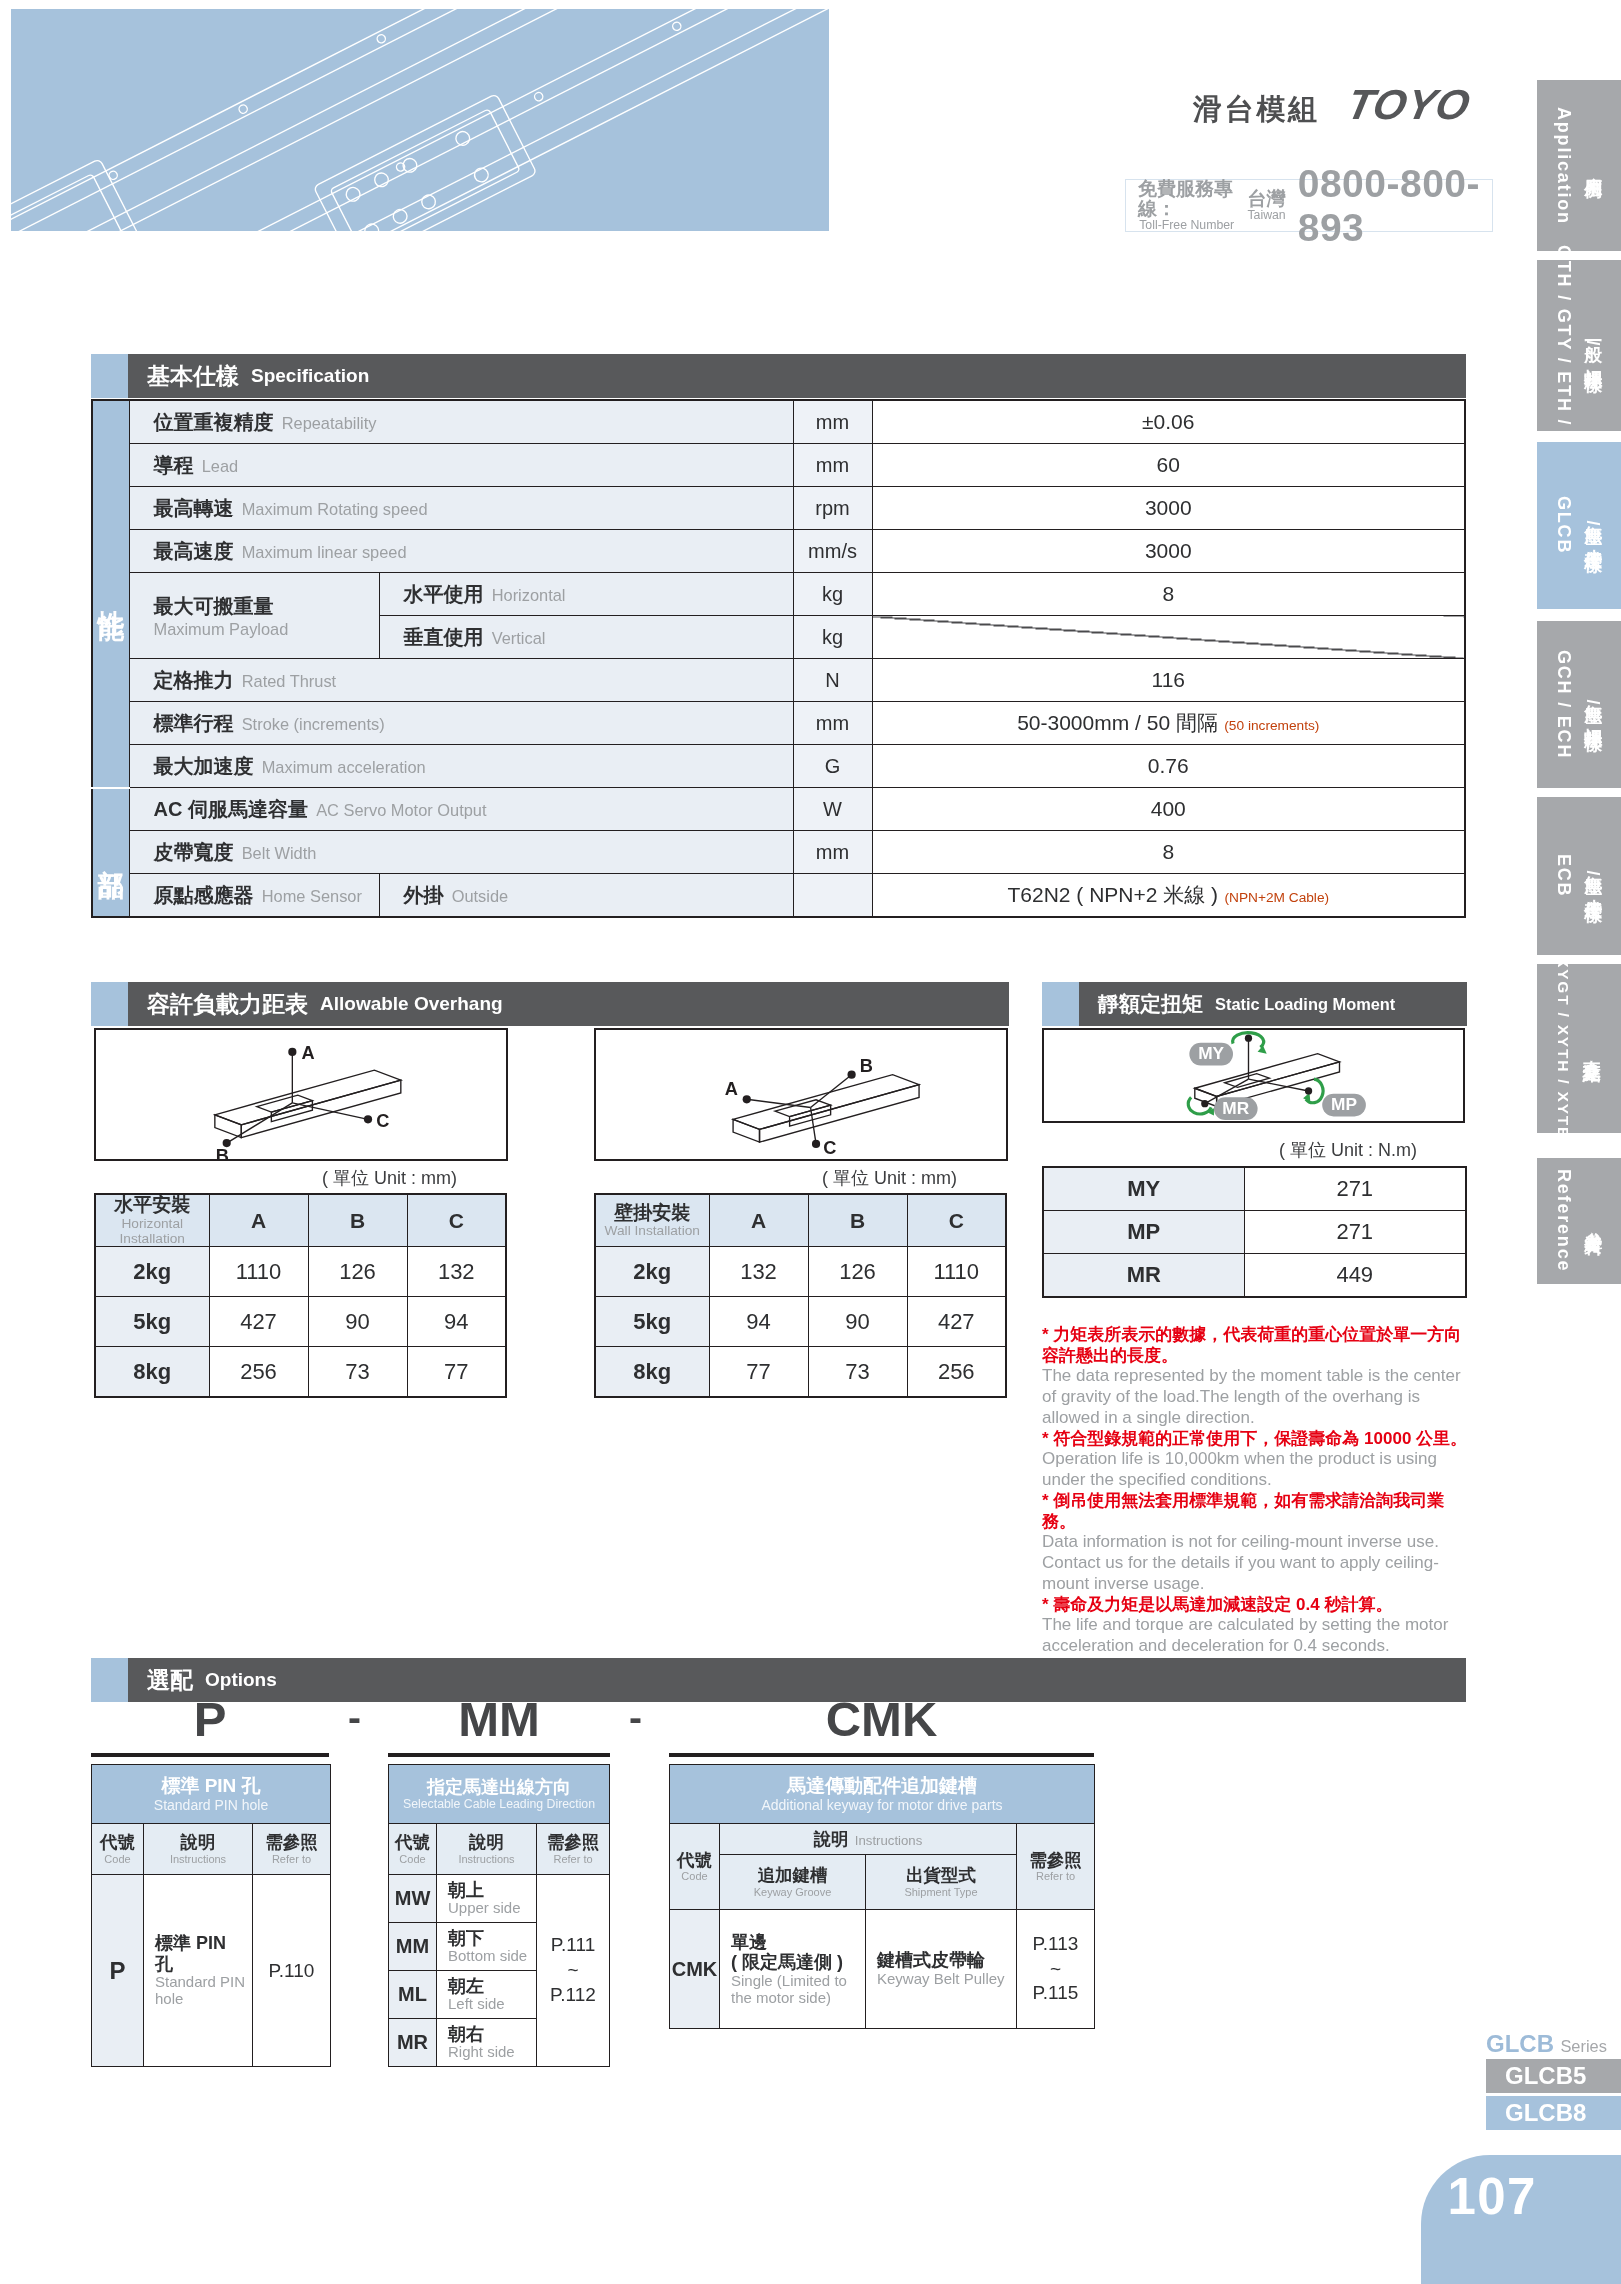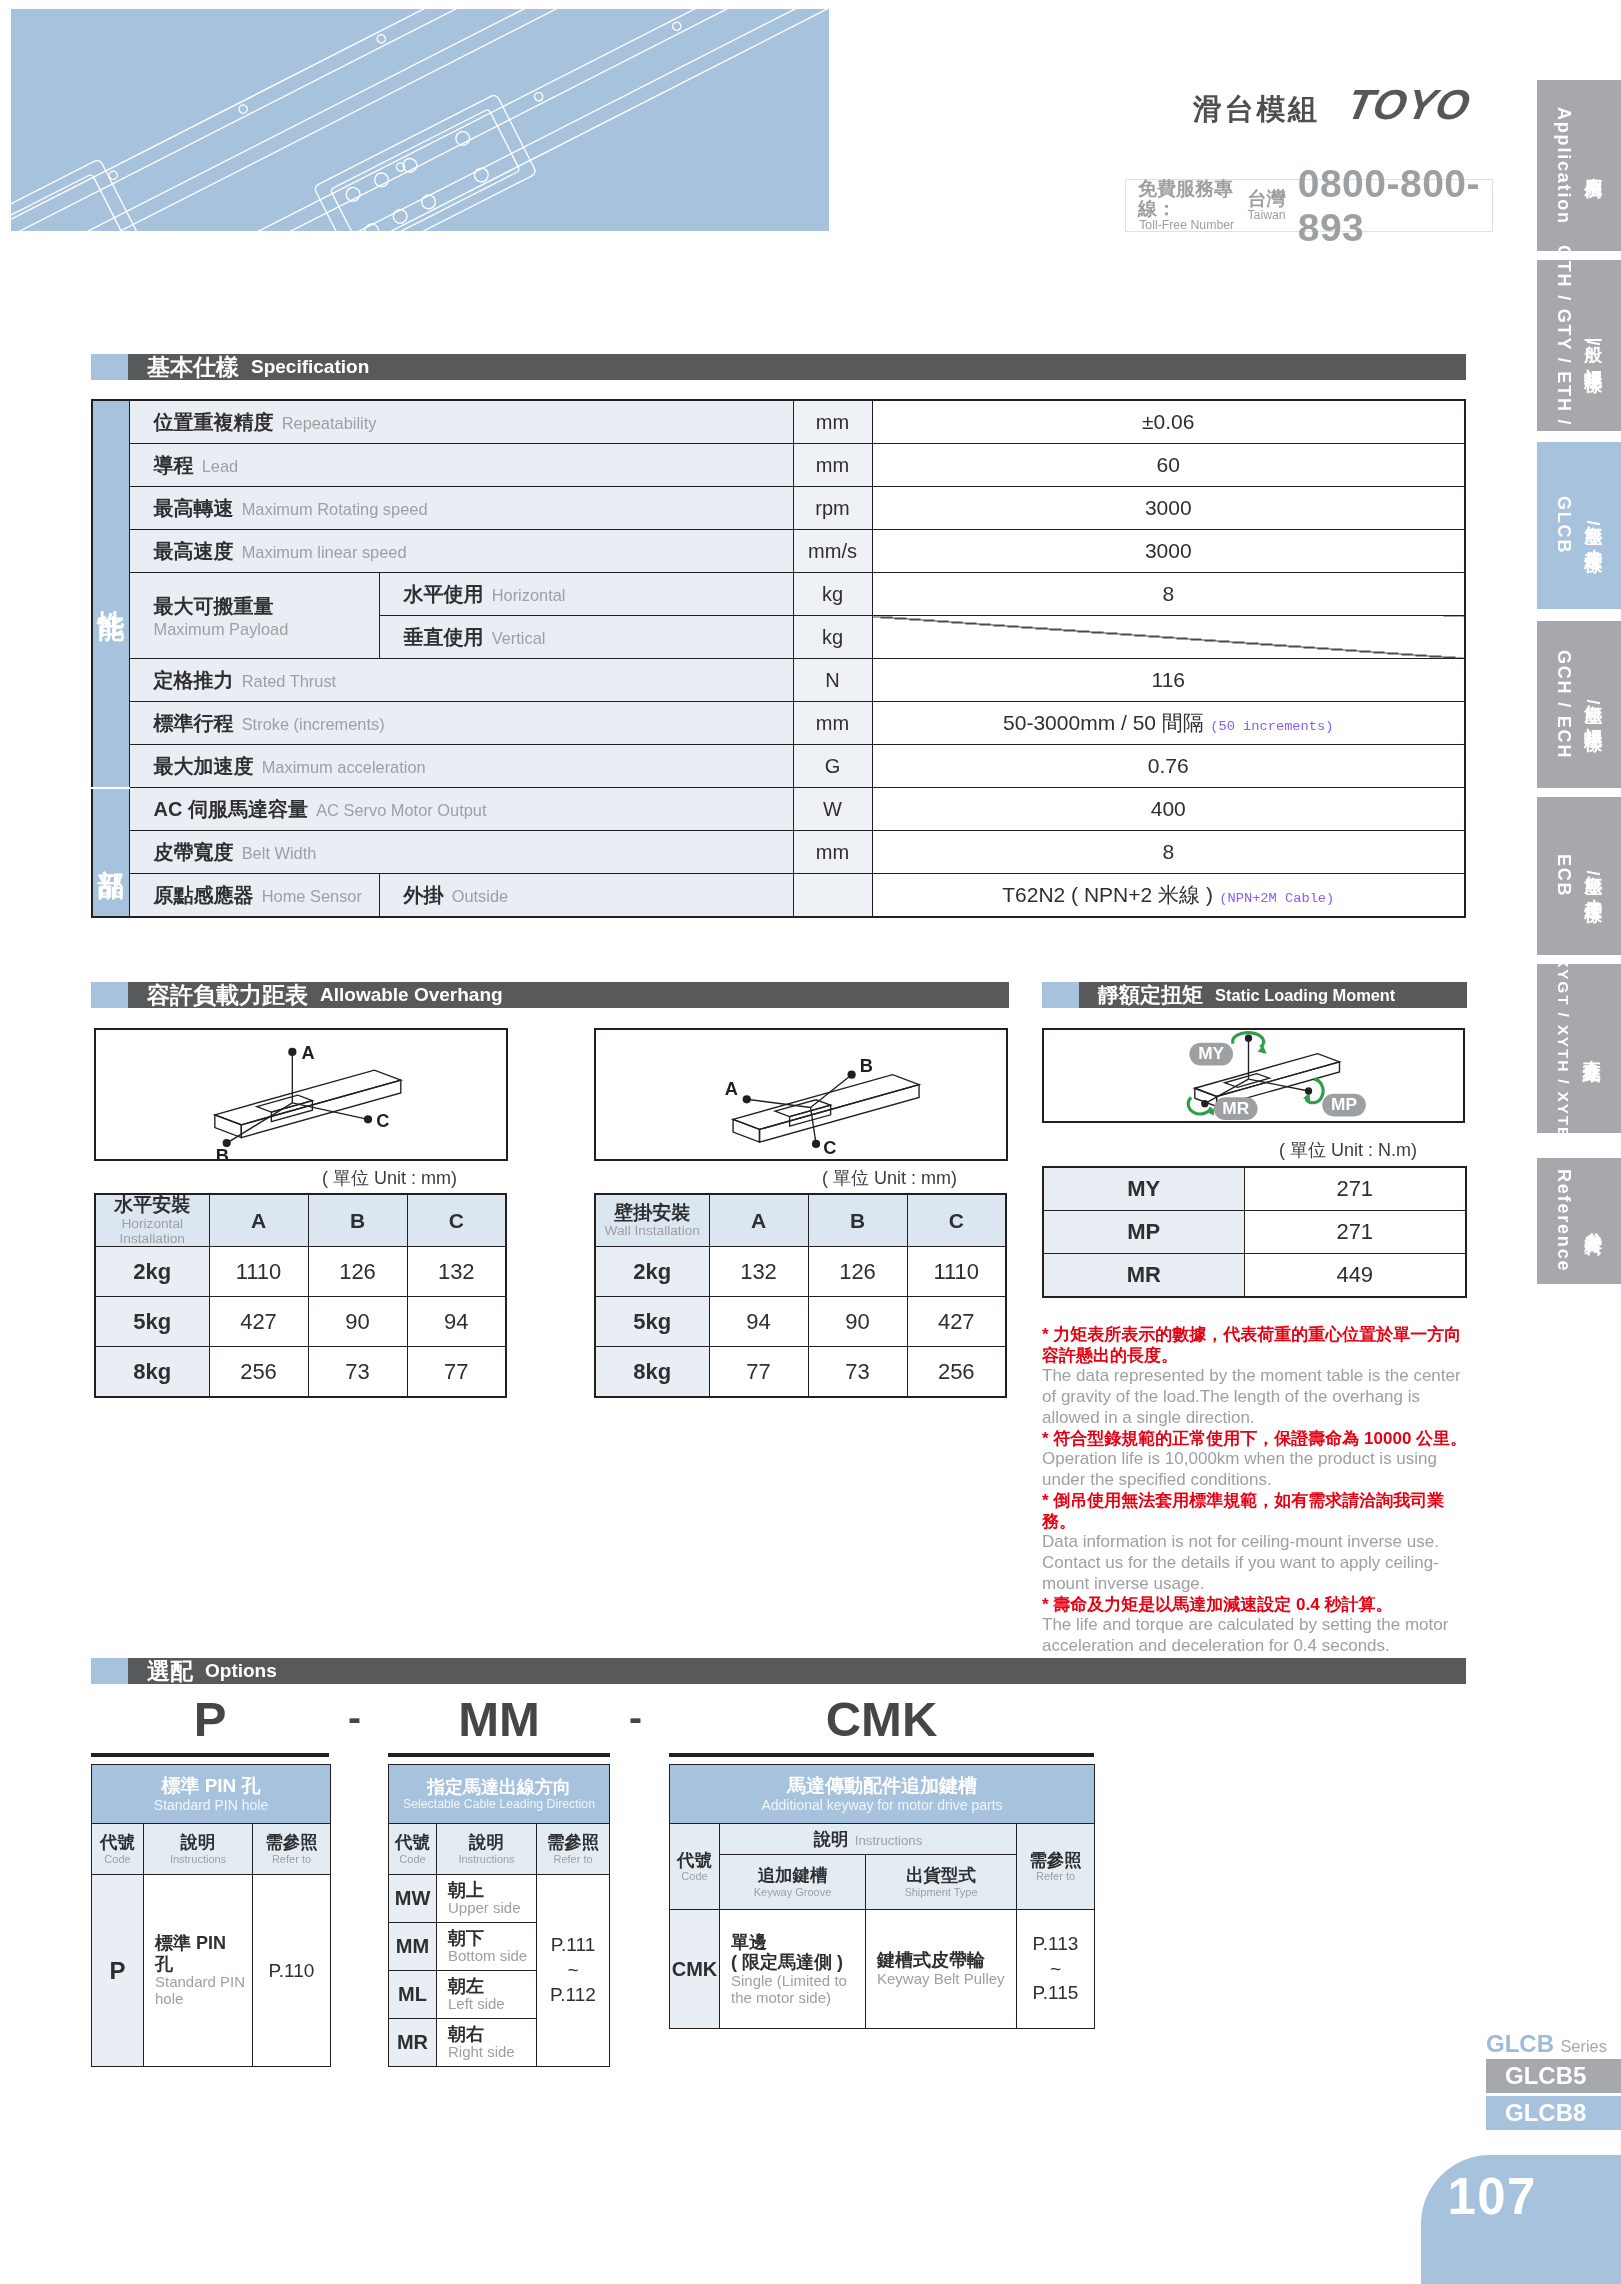--- a/index.html
+++ b/index.html
@@ -18,32 +18,32 @@
   .tf-zh{font-size:19px;color:#9da0a3;font-weight:700;}
   .tf-en{font-size:12.3px;color:#9da0a3;}
   .tf-number{font-size:39px;font-weight:700;color:#9da0a3;letter-spacing:0.5px;}
 
   
   .side-tab{position:absolute;left:1537px;width:84px;background:#a6a8ab;display:flex;flex-direction:row;justify-content:center;align-items:center;gap:7.3px;}
   .side-tab.active{background:#a6c2dc;}
   .tab-vert{writing-mode:vertical-rl;text-orientation:mixed;color:#fff;font-weight:700;font-size:18px;letter-spacing:1.8px;white-space:nowrap;}
 
   
-  .section-bar{position:absolute;height:26px;display:flex;}
+  .section-bar{position:absolute;height:44px;display:flex;}
   .bar-chip{width:37px;height:100%;background:#a6c2dc;}
   .bar-main{flex:1;background:#58595b;display:flex;align-items:center;padding-left:19px;gap:12px;}
   .bar-zh{font-size:23px;font-weight:700;color:#fff;}
   .bar-en{font-size:19px;font-weight:700;color:#fff;}
 
   
   table{border-collapse:collapse;table-layout:fixed;}
   td,th{border:1.4px solid #231f20;font-weight:normal;padding:0;}
   .zh{font-size:20px;color:#2e2f31;font-weight:600;}
   .en{font-size:16.4px;color:#9da0a3;font-weight:400;}
-  .small-en{font-size:13.7px;color:#8b5cf6;font-family:Liberation Mono, monospace;}
+  .small-en{font-size:13.7px;color:#c2410c;}
 
   
   .spec-table{position:absolute;left:91px;top:399px;width:1375px;border:2.3px solid #231f20;}
   .spec-table td{height:42px;}
   .grp{background:#a6c2dc;border:0;border-right:1.4px solid #231f20;text-align:center;vertical-align:middle;}
   .grp .vtxt{writing-mode:vertical-rl;font-size:26.5px;font-weight:700;color:#fff;letter-spacing:4.6px;margin:auto;}
   .grp.second{border-top:2.7px solid #fff;}
   .lbl{background:#e9eef4;text-align:left;vertical-align:middle;padding-left:24px;}
   .lbl .en{margin-left:8.2px;}
   .unit{background:#eef2f7;text-align:center;vertical-align:middle;font-size:20px;color:#2e2f31;}

